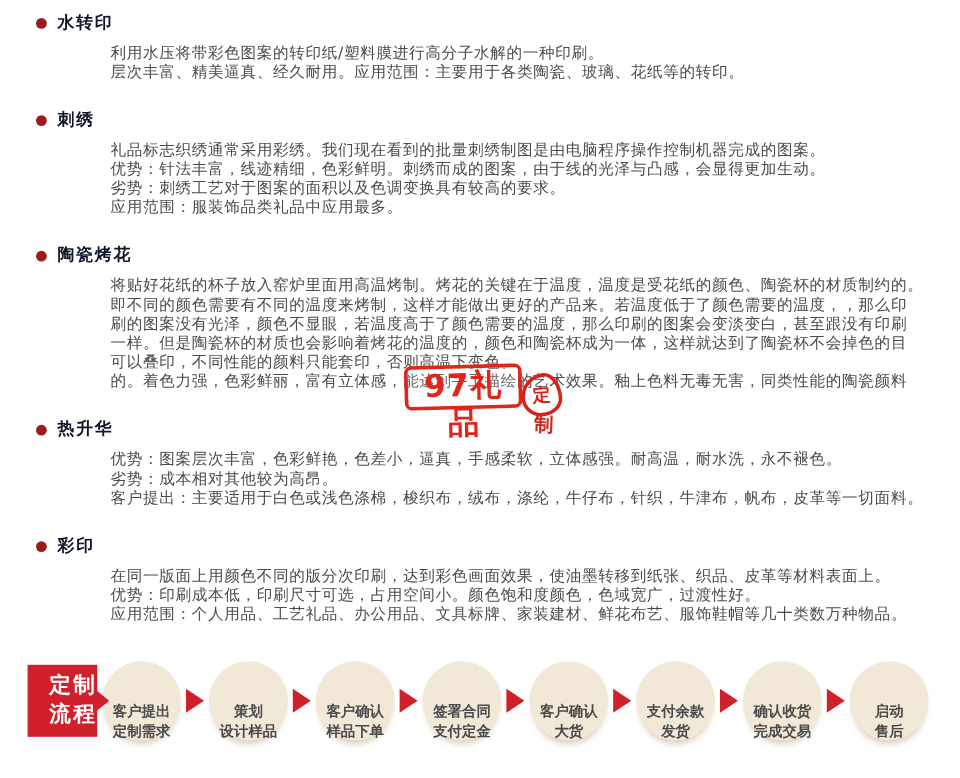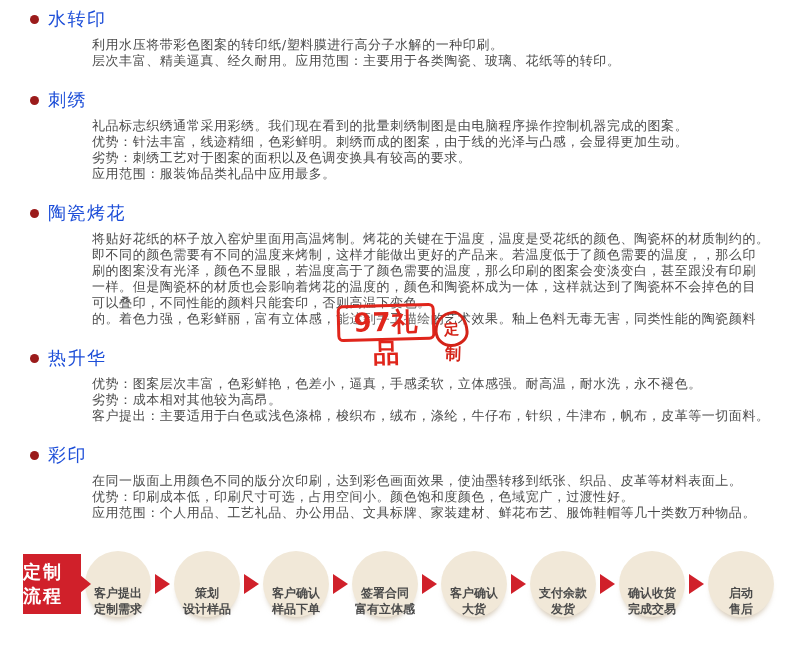--- a/index.html
+++ b/index.html
@@ -5,21 +5,21 @@
   html,body{margin:0;padding:0;}
   body{
     width:800px;height:648px;background:#ffffff;overflow:hidden;position:relative;
     font-family:"DejaVu Sans","Liberation Sans",sans-serif;
     -webkit-font-smoothing:antialiased;
   }
   .content{padding-top:12px;}
   .section{margin-bottom:24px;}
   .section-head{display:flex;align-items:center;gap:9px;padding-left:30px;margin-bottom:11px;height:14px;}
   .dot{width:9px;height:9px;border-radius:50%;background:#9b1b1b;flex:0 0 auto;}
-  .section-title{font-size:18px;font-weight:normal;color:#1d4ed8;letter-spacing:1.5px;line-height:14px;}
+  .section-title{font-size:14px;font-weight:bold;color:#0f172a;letter-spacing:1.5px;line-height:14px;}
   .body-line{padding-left:92px;font-size:13px;line-height:16px;color:#4b4b4b;letter-spacing:0.55px;white-space:nowrap;}
   
   .wm-badge{
     position:absolute;left:337px;top:304px;width:92px;height:31px;
     border:3px solid #e0251b;border-radius:6px;color:#e0251b;
     font-size:26px;font-weight:bold;text-align:center;line-height:31px;
     letter-spacing:1px;transform:rotate(-1.5deg);background:rgba(255,255,255,0.15);
   }
   .wm-seal{position:absolute;left:433px;top:311px;width:38px;height:54px;color:#d42318;
     display:flex;flex-direction:column;align-items:center;transform:rotate(-4deg);}
@@ -31,21 +31,21 @@
   }
   .wm-seal-char2{font-size:16px;font-weight:bold;margin-top:-3px;transform:rotate(6deg);}
   
   .flow{
     position:absolute;left:0;top:545px;width:800px;height:78px;
     display:flex;align-items:center;justify-content:space-between;
     padding:0 26px 0 23px;box-sizing:border-box;
   }
   .flow-label{
     position:relative;width:58px;height:60px;background:#d0202a;flex:0 0 auto;
-    display:flex;flex-direction:column;align-items:flex-start;justify-content:center;
+    display:flex;flex-direction:column;align-items:flex-end;justify-content:center;
     color:#ffffff;font-size:18px;font-weight:bold;line-height:24px;letter-spacing:2px;
   }
   .flow-label::after{
     content:"";position:absolute;right:-10px;top:50%;margin-top:-9px;
     width:0;height:0;border-left:11px solid #d0202a;
     border-top:9px solid transparent;border-bottom:9px solid transparent;
   }
   .step{
     width:66px;height:66px;border-radius:50%;background:#f1e8d8;flex:0 0 auto;
     display:flex;flex-direction:column;align-items:center;justify-content:flex-end;
@@ -139,21 +139,21 @@
     <span>设计样品</span>
   </div>
   <div class="flow-arrow"></div>
   <div class="step">
     <span>客户确认</span>
     <span>样品下单</span>
   </div>
   <div class="flow-arrow"></div>
   <div class="step">
     <span>签署合同</span>
-    <span>富有立体感</span>
+    <span>支付定金</span>
   </div>
   <div class="flow-arrow"></div>
   <div class="step">
     <span>客户确认</span>
     <span>大货</span>
   </div>
   <div class="flow-arrow"></div>
   <div class="step">
     <span>支付余款</span>
     <span>发货</span>

